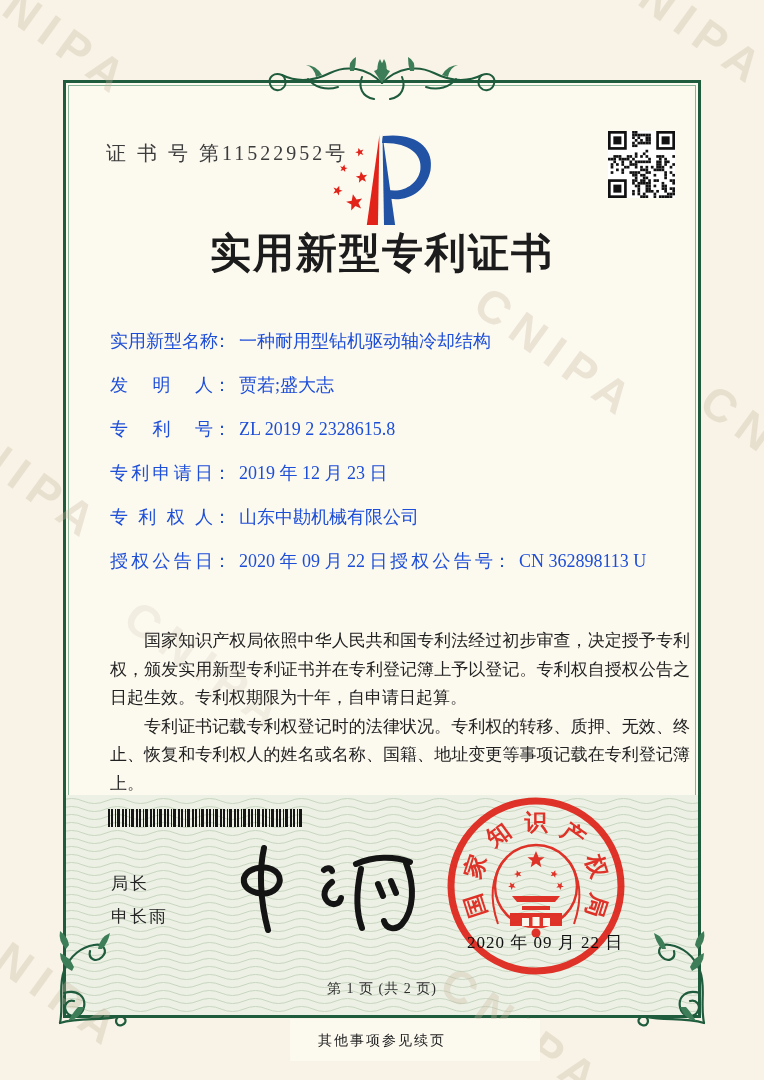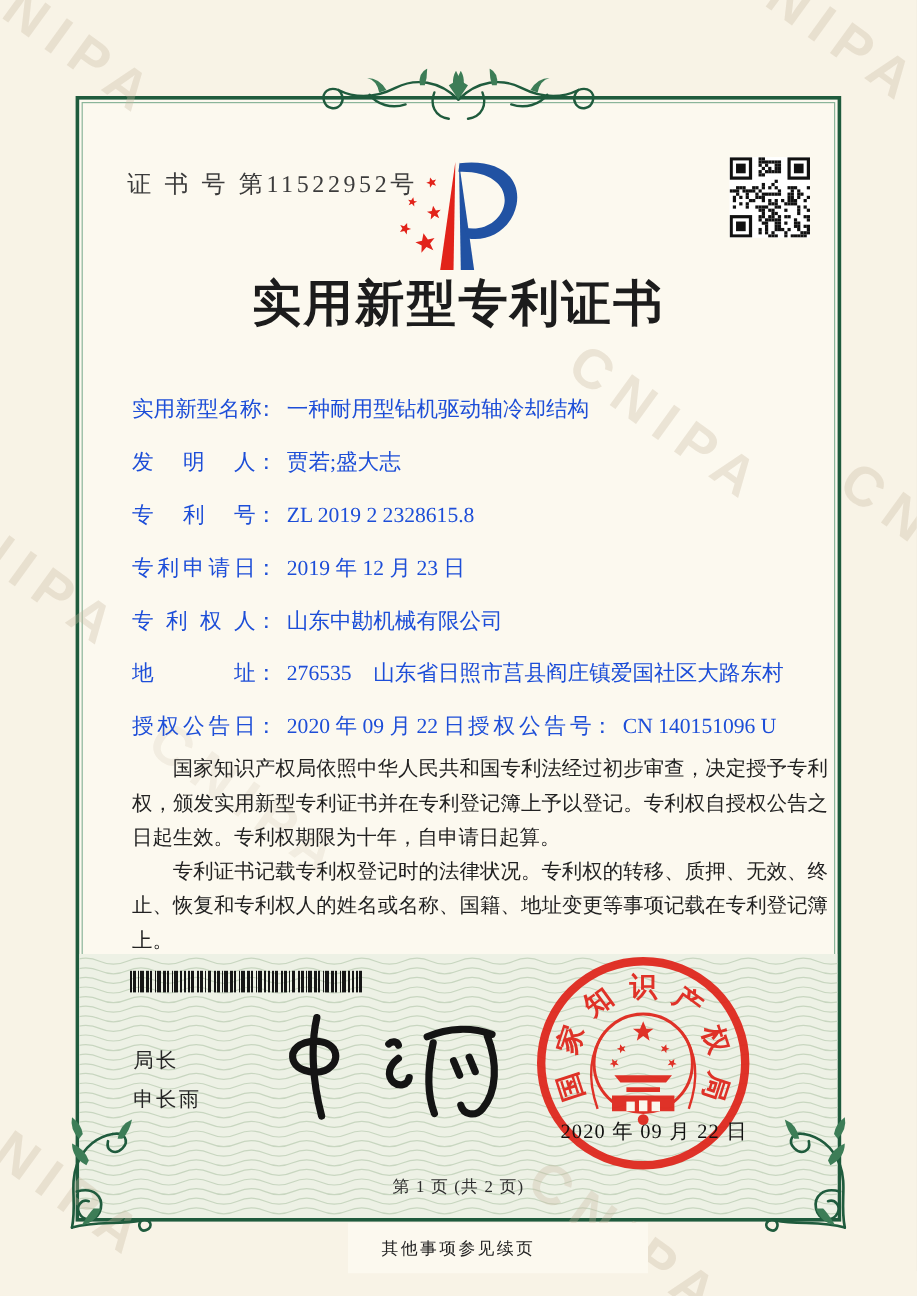--- a/index.html
+++ b/index.html
@@ -360,26 +360,23 @@
     <div class="frow">
       <span class="flab-in">专利号</span><span>：</span><span class="fval">ZL 2019 2 2328615.8</span>
     </div>
     <div class="frow">
       <span class="flab-in">专利申请日</span><span>：</span><span class="fval">2019 年 12 月 23 日</span>
     </div>
     <div class="frow">
       <span class="flab-in">专利权人</span><span>：</span><span class="fval">山东中勘机械有限公司</span>
     </div>
     <div class="frow">
-      <span class="flab-in">地址</span><span>：</span><span class="fval">276535　山东省日照市莒县阎庄镇爱国社区大路东村</span>
-    </div>
-    <div class="frow">
       <span class="flab-in">授权公告日</span><span>：</span><span class="fval">2020 年 09 月 22 日</span>
       <span class="pair2">
-        <span class="flab-in">授权公告号</span><span>：</span><span class="fval">CN 140151096 U</span>
+        <span class="flab-in">授权公告号</span><span>：</span><span class="fval">CN 362898113 U</span>
       </span>
     </div>
   </div>
 
   <div class="content paras kai">
     <p>国家知识产权局依照中华人民共和国专利法经过初步审查，决定授予专利权，颁发实用新型专利证书并在专利登记簿上予以登记。专利权自授权公告之日起生效。专利权期限为十年，自申请日起算。</p>
     <p>专利证书记载专利权登记时的法律状况。专利权的转移、质押、无效、终止、恢复和专利权人的姓名或名称、国籍、地址变更等事项记载在专利登记簿上。</p>
   </div>
 
   <div class="content barcode"></div>

